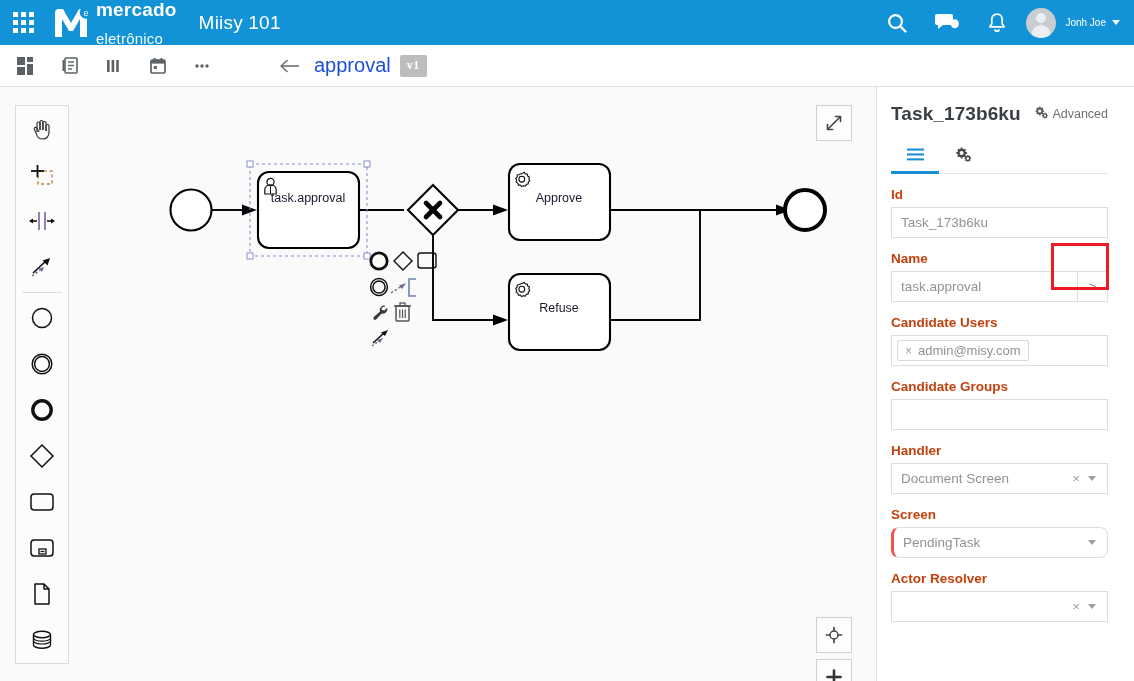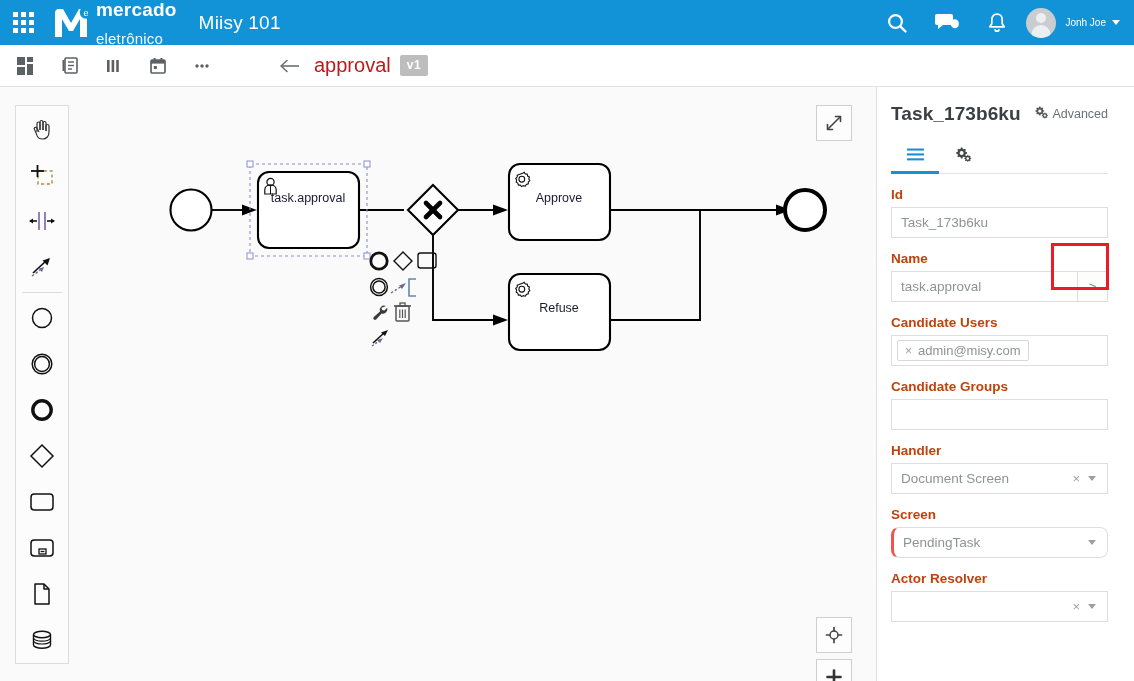--- a/index.html
+++ b/index.html
@@ -79,26 +79,27 @@
   }
   .sub-icon {
     width: 44px; height: 41px; display: flex; align-items: center; justify-content: center;
     cursor: pointer; color: #5b6165;
   }
   #back-arrow {
     margin-left: 52px; color: #6b7074; cursor: pointer;
     display:flex; align-items:center; justify-content:center; width: 28px; height: 30px;
   }
   #flow-name {
-    font-size: 20px; color: #b91c1c; margin-left: 10px; font-weight: 400;
+    font-size: 20px; color: #1d4ed8; margin-left: 10px; font-weight: 400;
   }
   #version-badge {
     margin-left: 9px; background: #bdbdbd; color: #fff;
     font-size: 12px; font-weight: bold; padding: 3px 7px 4px; border-radius: 2px;
     letter-spacing: .5px;
+    font-family: Liberation Serif, serif;
   }
 
   
   #main { position: absolute; left: 0; top: 87px; width: 1134px; height: 594px; }
 
   #canvas-wrap {
     position: absolute; left: 0; top: 0; width: 888px; height: 594px;
     background: #fafafa; overflow: hidden;
   }
 

